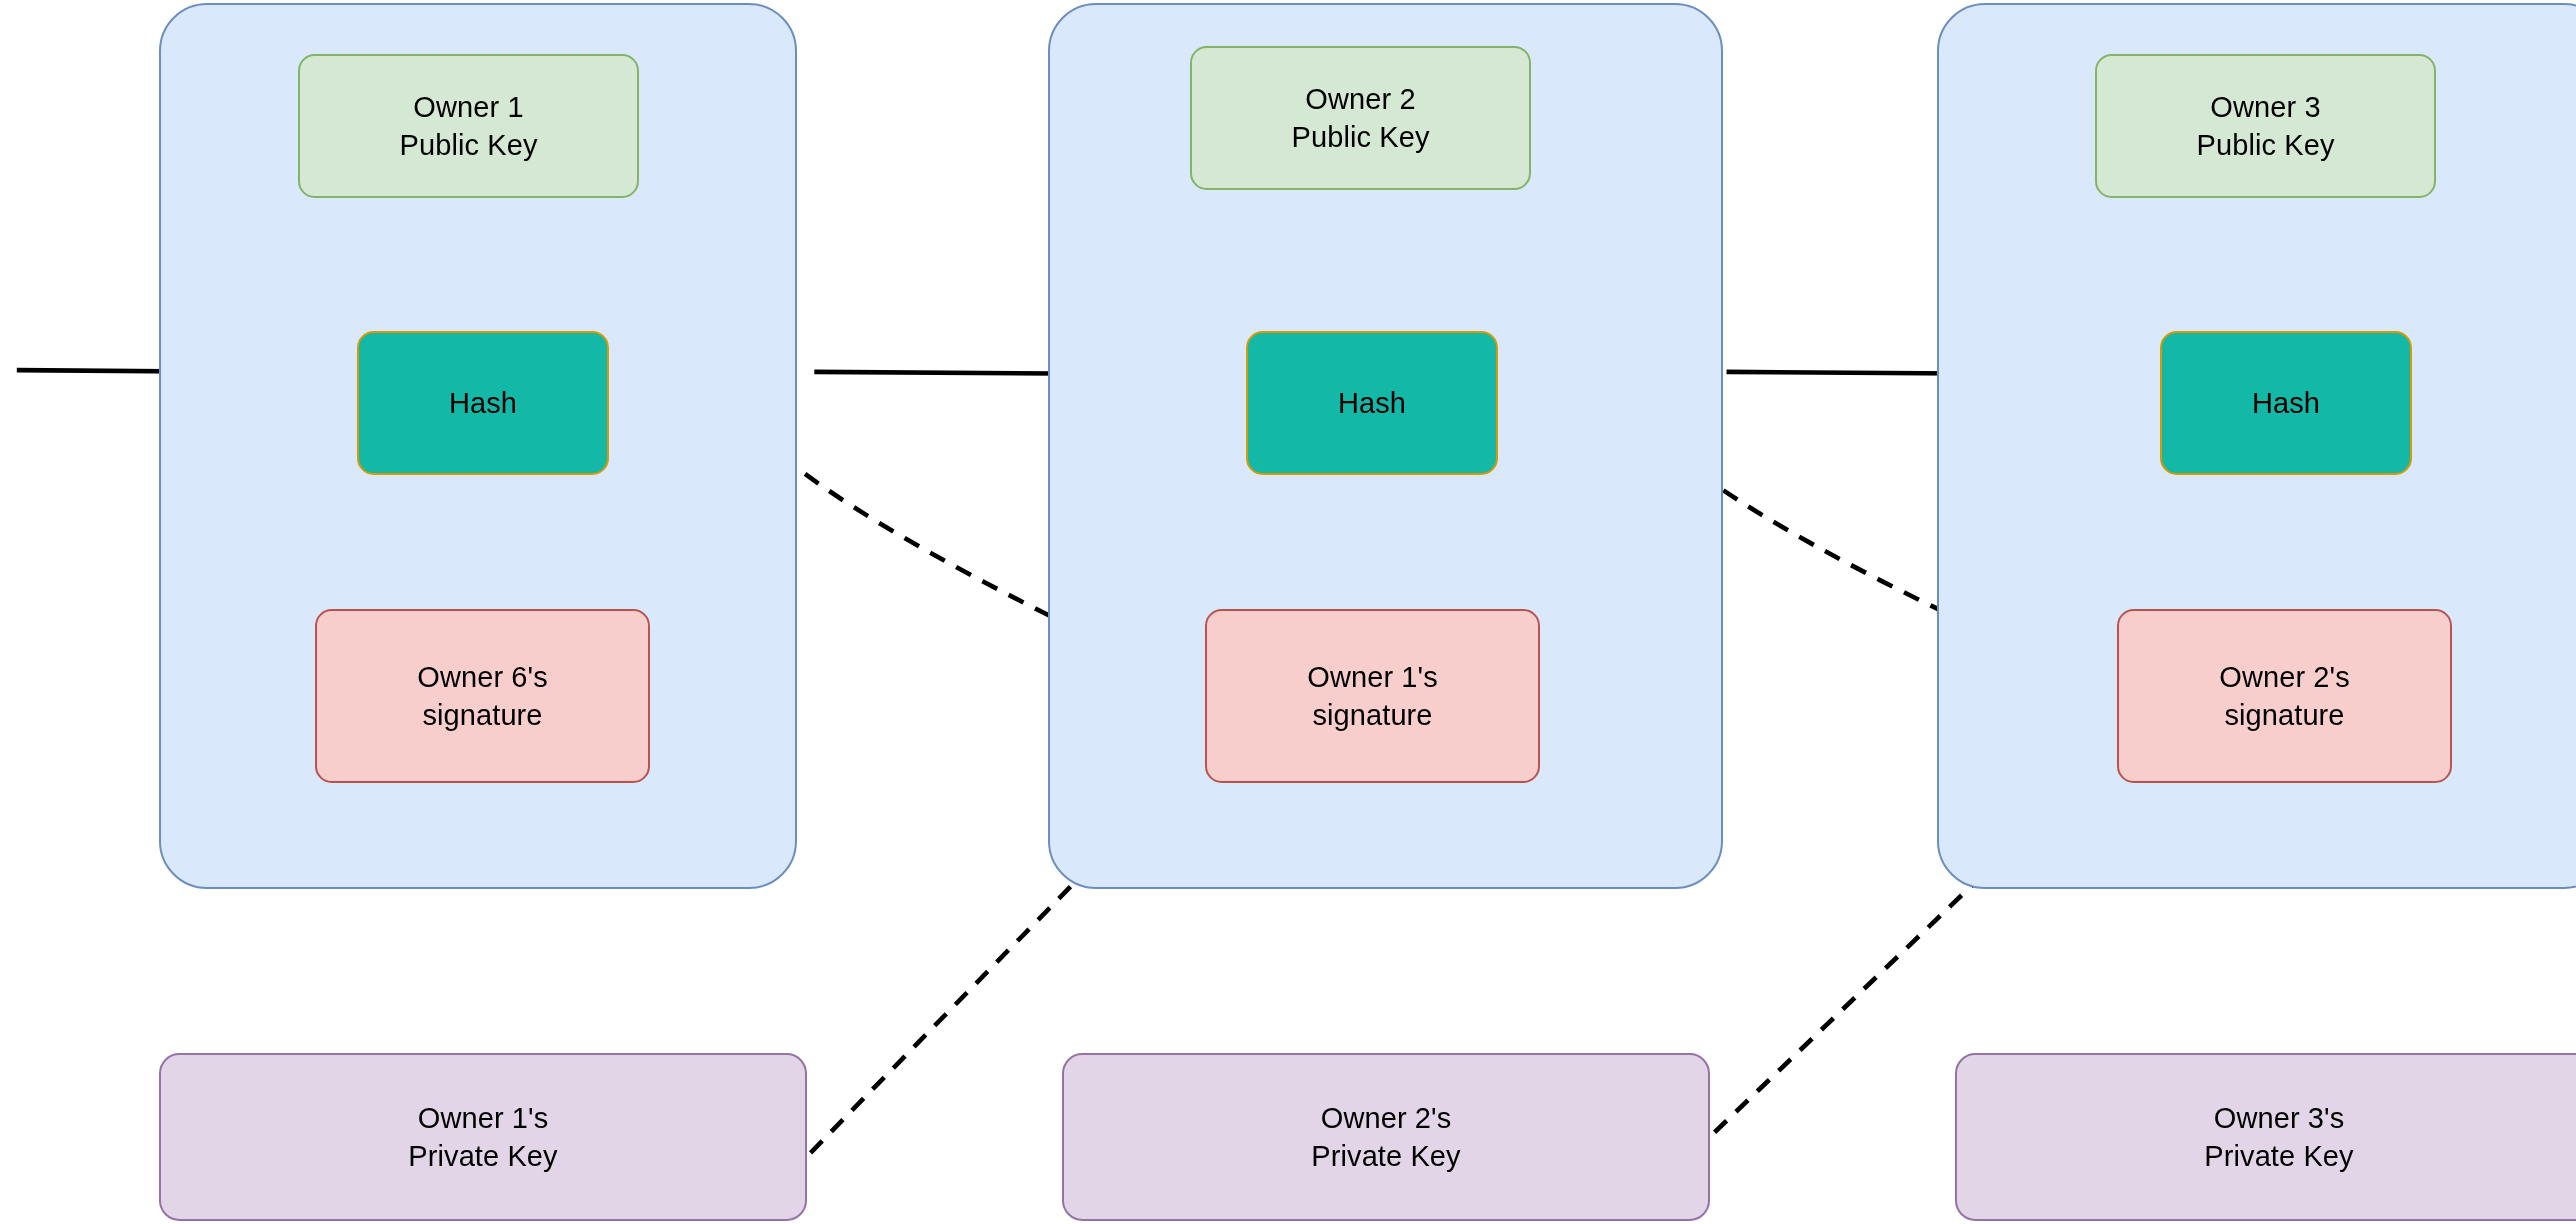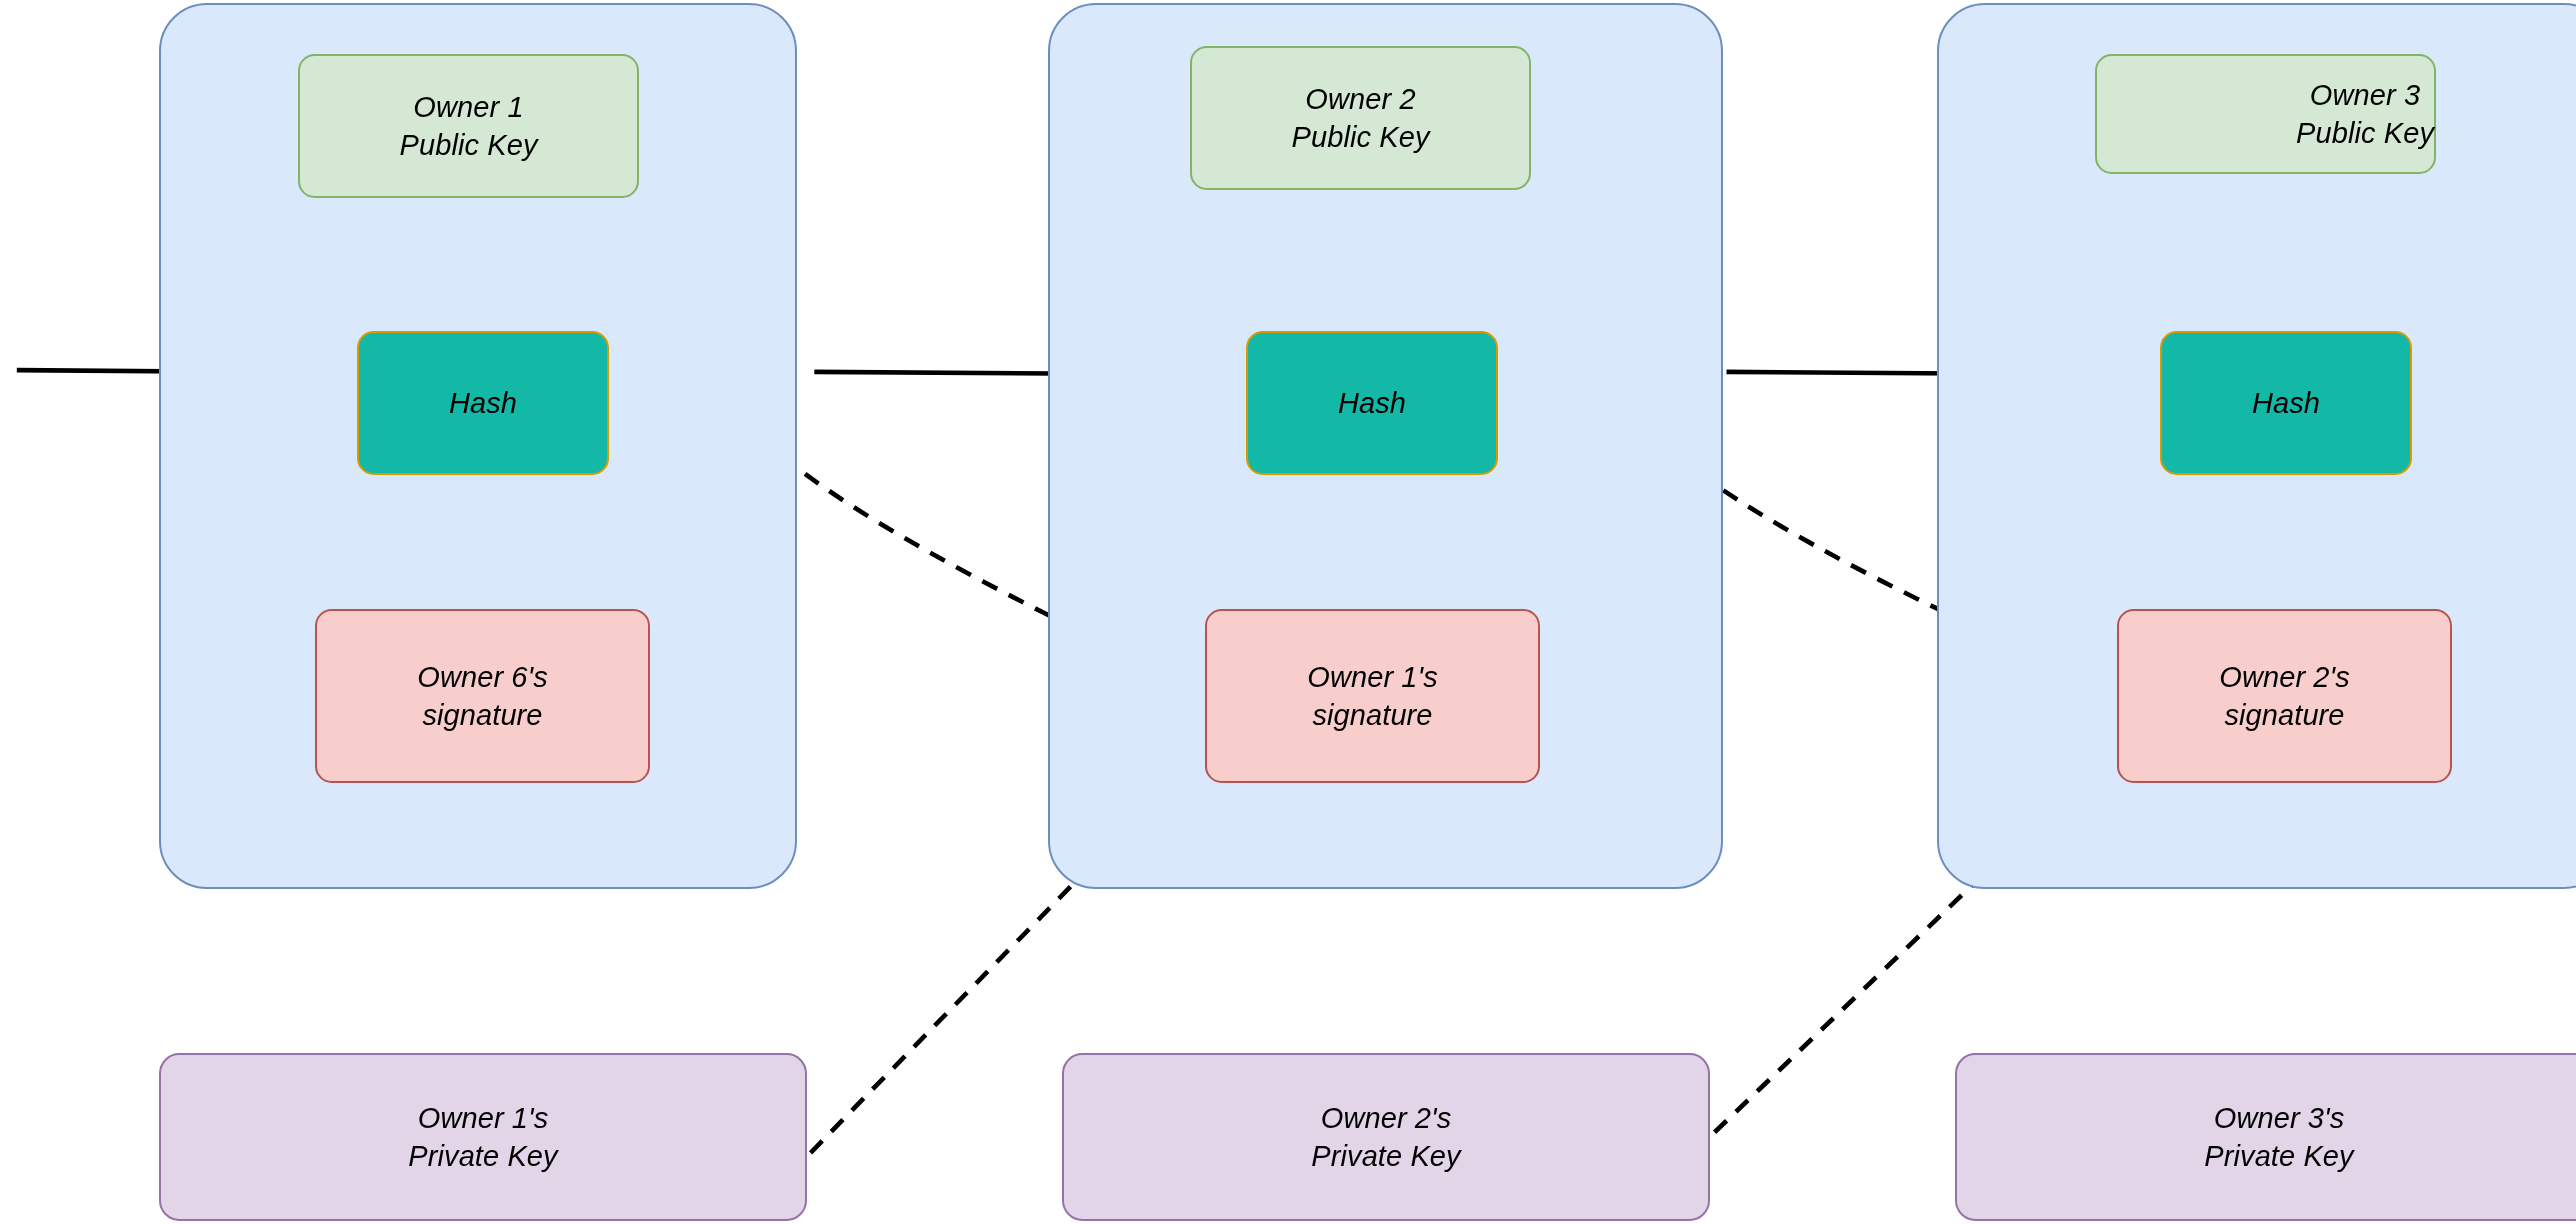--- a/index.html
+++ b/index.html
@@ -10,21 +10,20 @@
   }
   body {
     font-family: "Liberation Sans", "DejaVu Sans", sans-serif;
   }
   #stage {
     position: relative;
     width: 2576px;
     height: 1224px;
     background: #ffffff;
     overflow: hidden;
-    font-style: italic;
   }
   #edges {
     position: absolute;
     left: 0;
     top: 0;
     width: 2576px;
     height: 1224px;
     pointer-events: none;
   }
   .panel {
@@ -158,21 +157,21 @@
     <span>Hash</span>
   </div>
 
   <div class="node signature" style="left:1205px; top:609px; width:335px; height:174px;">
     <span>Owner 1's
 signature</span>
   </div>
 
   <div class="panel" style="left:1937px; top:2.8px; width:675px; height:886px;"></div>
 
-  <div class="node pubkey" style="left:2095px; top:54px; width:341px; height:120px;justify-content:flex-end;">
+  <div class="node pubkey" style="left:2095px; top:54px; width:341px; height:144px;">
     <span>Owner 3
 Public Key</span>
   </div>
 
   <div class="node hash" style="left:2160px; top:331px; width:252px; height:144px;">
     <span>Hash</span>
   </div>
 
   <div class="node signature" style="left:2117px; top:609px; width:335px; height:174px;">
     <span>Owner 2's

